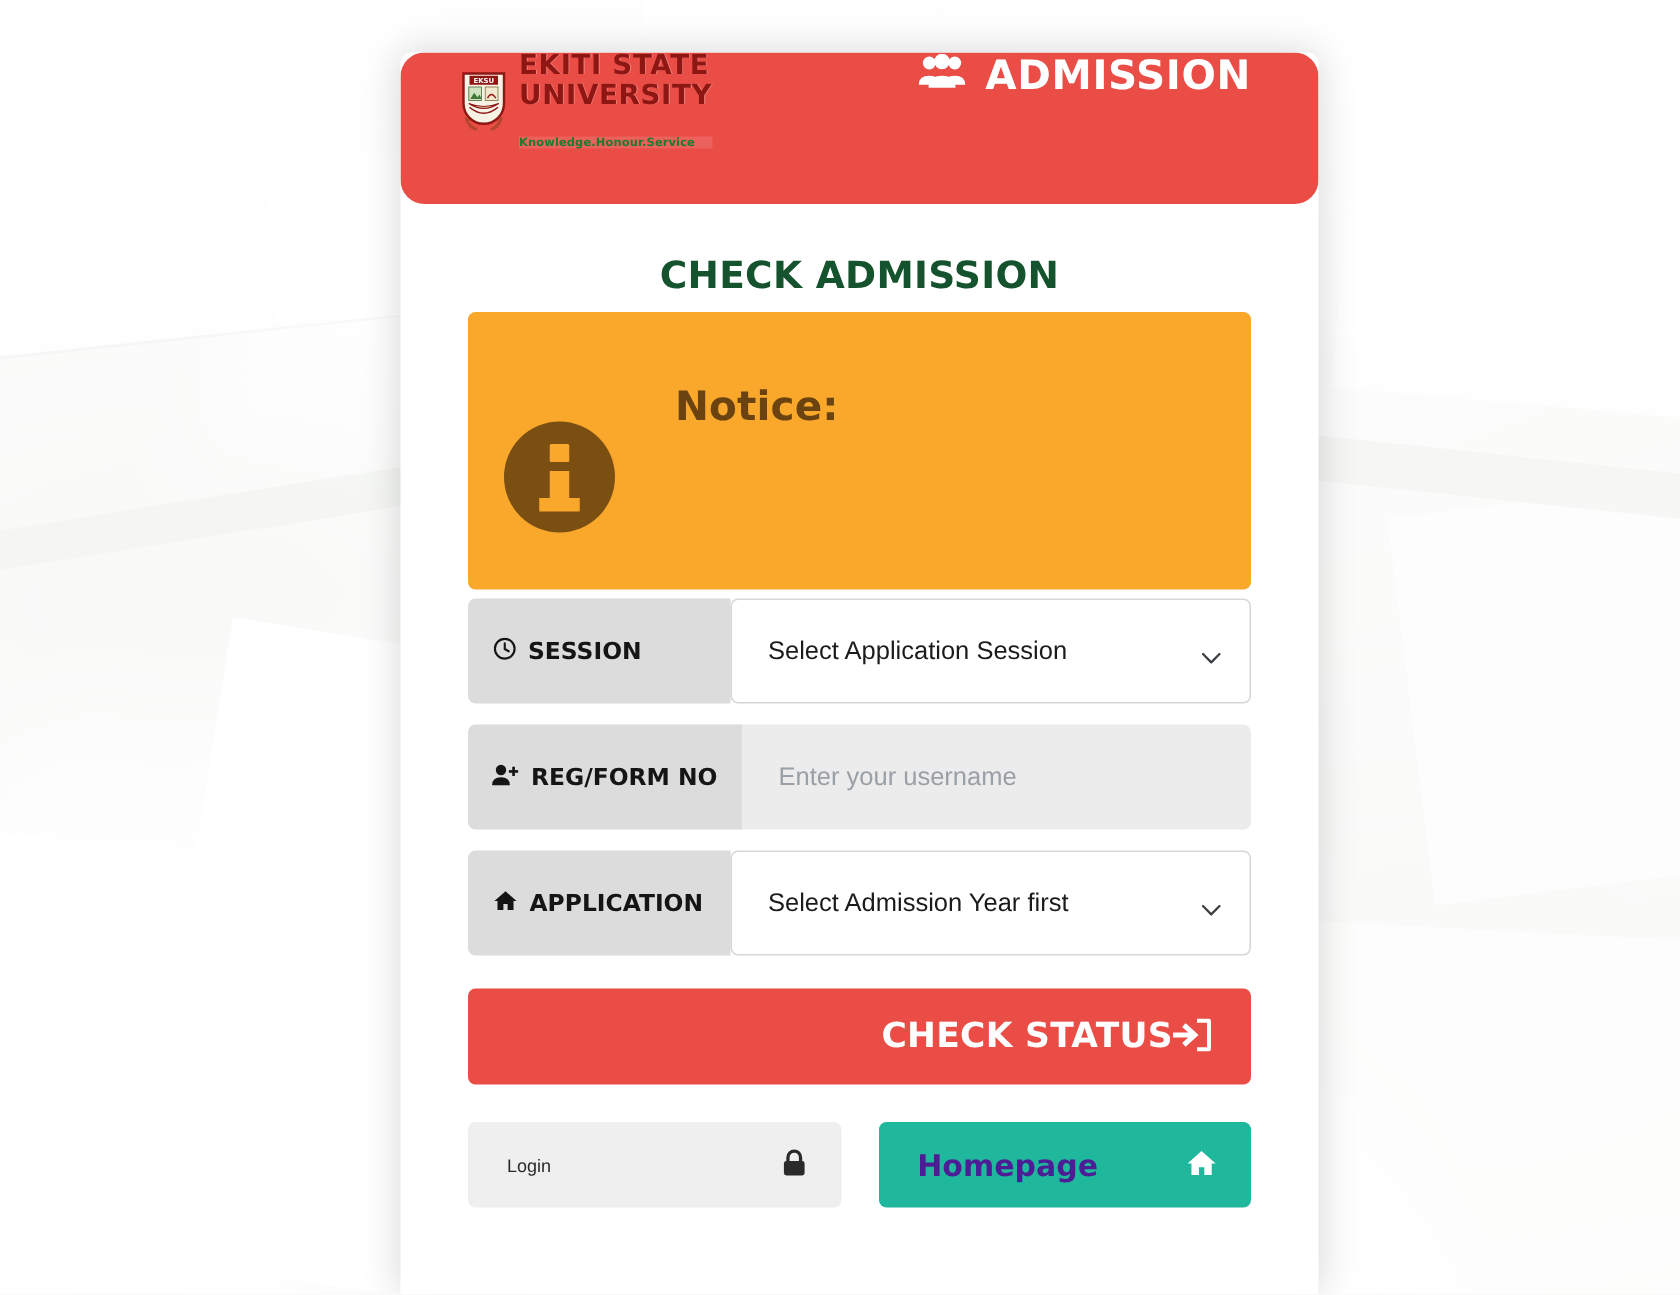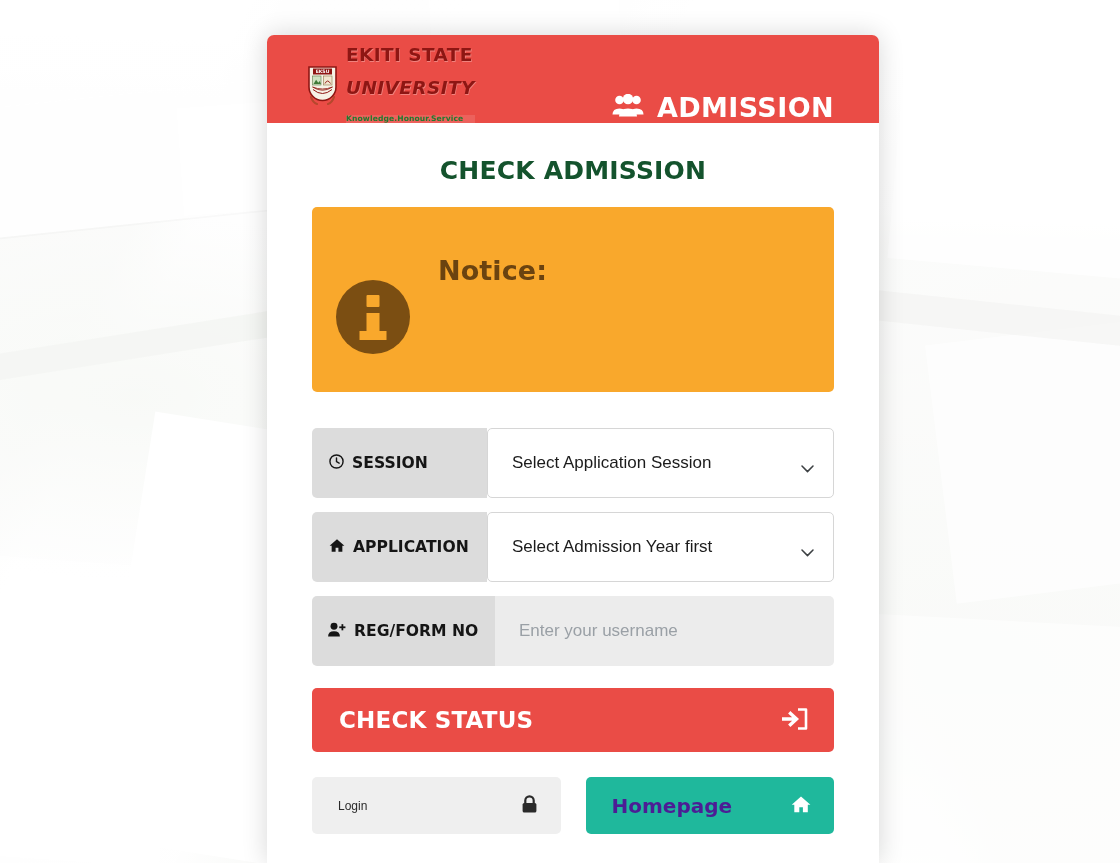--- a/index.html
+++ b/index.html
@@ -64,45 +64,46 @@
     width: 612px;
     min-height: 828px;
     background: #ffffff;
     border-radius: 7px 7px 0 0;
     box-shadow: 0 0 26px rgba(0,0,0,.16);
     overflow: hidden;
   }
 
   
   .card-header {
-    height: 88px;
+    height: 101px;
     background: #ea4c46;
     display: flex;
-    align-items: flex-end;
+    align-items: flex-start;
     justify-content: space-between;
     padding: 0 45px 0 39px;
+    border-radius: 16px;
   }
 
   .brand { display: flex; align-items: center; gap: 7px; }
   .brand-crest {
     width: 33px; height: 42px;
     position: relative;
     flex: 0 0 auto;
   }
   .brand-text { line-height: 1; }
   .brand-l1, .brand-l2 {
     font-family: "DejaVu Sans", sans-serif;
     font-weight: 700;
     font-size: 18.5px;
     letter-spacing: .4px;
     color: #8e1613;
     text-shadow: .6px .6px 0 rgba(255,255,255,.30);
     display: block;
   }
-  .brand-l2 { margin-top: 14px; font-style: italic; }
+  .brand-l2 { margin-top: 1px; }
   .brand-tag {
     display: block;
     margin-top: 18px;
     font-family: "DejaVu Sans", sans-serif;
     font-weight: 700;
     font-size: 7.6px;
     letter-spacing: .1px;
     color: #1f7a2e;
     background: rgba(255,255,255,.12);
     white-space: nowrap;
@@ -126,27 +127,27 @@
     margin-top: 33px;
     font-family: "DejaVu Sans", sans-serif;
     font-weight: 700;
     font-size: 25px;
     letter-spacing: .2px;
     color: #14532d;
   }
 
   
   .notice {
-    margin-top: 22px;
+    margin-top: 10px;
     background: #f9a82c;
     border-radius: 5px;
     padding: 30px 28px 28px 24px;
     display: flex;
     align-items: flex-start;
-    gap: 28px;
+    gap: 40px;
     min-height: 185px;
   }
   .notice-icon {
     flex: 0 0 auto;
     width: 74px; height: 74px;
     margin-top: 43px;
     border-radius: 50%;
     background: #7b4e12;
     position: relative;
   }
@@ -190,21 +191,21 @@
     margin-right: 5px;
   }
 
   
   .form-row {
     margin-top: 14px;
     display: flex;
     align-items: stretch;
     height: 70px;
   }
-  .form-row.first { margin-top: 36px; }
+  .form-row.first { margin-top: 6px; }
 
   .row-label {
     width: 175px;
     flex: 0 0 175px;
     background: #dcdcdc;
     border-radius: 5px 0 0 5px;
     display: flex;
     align-items: center;
     gap: 8px;
     padding-left: 17px;
@@ -257,21 +258,21 @@
   
   .btn-primary {
     margin-top: 22px;
     width: 100%;
     height: 64px;
     background: #ea4c46;
     border: none;
     border-radius: 5px;
     display: flex;
     align-items: center;
-    justify-content: space-between;
+    justify-content: flex-end;
     padding: 0 26px 0 27px;
     cursor: pointer;
   }
   .btn-primary .label {
     color: #ffffff;
     font-family: "DejaVu Sans", sans-serif;
     font-weight: 700;
     font-size: 23px;
     letter-spacing: .2px;
   }
@@ -395,52 +396,52 @@
           <div class="select-box">Select Application Session</div>
           <span class="chev">
             <svg width="13" height="8" viewBox="0 0 13 8" aria-hidden="true">
               <path d="M1 1 L6.5 6.6 L12 1" fill="none" stroke="#3c4043" stroke-width="1.5" stroke-linecap="round" stroke-linejoin="round"></path>
             </svg>
           </span>
         </div>
       </div>
 
       <div class="form-row">
-        <div class="row-label">
-          <span>
-            <svg width="16" height="15" viewBox="0 0 17 16" aria-hidden="true">
-              <path d="M8.5 1.2 L16.4 8.2 h-2.2 v6.4 h-4.2 v-4.3 h-3 v4.3 H2.8 V8.2 H0.6 Z" fill="#151515"></path>
-            </svg>
-          </span>
-          <span>APPLICATION</span>
-        </div>
-        <div class="row-field">
-          <div class="select-box">Select Admission Year first</div>
-          <span class="chev">
-            <svg width="13" height="8" viewBox="0 0 13 8" aria-hidden="true">
-              <path d="M1 1 L6.5 6.6 L12 1" fill="none" stroke="#3c4043" stroke-width="1.5" stroke-linecap="round" stroke-linejoin="round"></path>
-            </svg>
-          </span>
-        </div>
-      </div>
-
-      <div class="form-row">
         <div class="row-label wide">
           <span>
             <svg width="18" height="15" viewBox="0 0 19 16" aria-hidden="true">
               <circle cx="6.3" cy="4.6" r="3.7" fill="#151515"></circle>
               <path d="M0 15.4 q0 -5.6 6.3 -5.6 q6.3 0 6.3 5.6 z" fill="#151515"></path>
               <rect x="14.3" y="2.3" width="1.9" height="6.6" fill="#151515"></rect>
               <rect x="11.9" y="4.7" width="6.6" height="1.9" fill="#151515"></rect>
             </svg>
           </span>
           <span>REG/FORM NO</span>
         </div>
         <div class="row-field">
           <input class="text-field" type="text" placeholder="Enter your username" style="">
+        </div>
+      </div>
+
+      <div class="form-row">
+        <div class="row-label">
+          <span>
+            <svg width="16" height="15" viewBox="0 0 17 16" aria-hidden="true">
+              <path d="M8.5 1.2 L16.4 8.2 h-2.2 v6.4 h-4.2 v-4.3 h-3 v4.3 H2.8 V8.2 H0.6 Z" fill="#151515"></path>
+            </svg>
+          </span>
+          <span>APPLICATION</span>
+        </div>
+        <div class="row-field">
+          <div class="select-box">Select Admission Year first</div>
+          <span class="chev">
+            <svg width="13" height="8" viewBox="0 0 13 8" aria-hidden="true">
+              <path d="M1 1 L6.5 6.6 L12 1" fill="none" stroke="#3c4043" stroke-width="1.5" stroke-linecap="round" stroke-linejoin="round"></path>
+            </svg>
+          </span>
         </div>
       </div>
 
       <button class="btn-primary">
         <span class="label">CHECK STATUS</span>
         <span>
           <svg width="26" height="24" viewBox="0 0 26 24" aria-hidden="true">
             <path d="M0.5 12 h11.5 M8.5 6.5 L14.5 12 L8.5 17.5" fill="none" stroke="#ffffff" stroke-width="3.4" stroke-linecap="square" stroke-linejoin="miter"></path>
             <path d="M16 2.5 h8 v19 h-8" fill="none" stroke="#ffffff" stroke-width="2.6" stroke-linejoin="round"></path>
           </svg>

